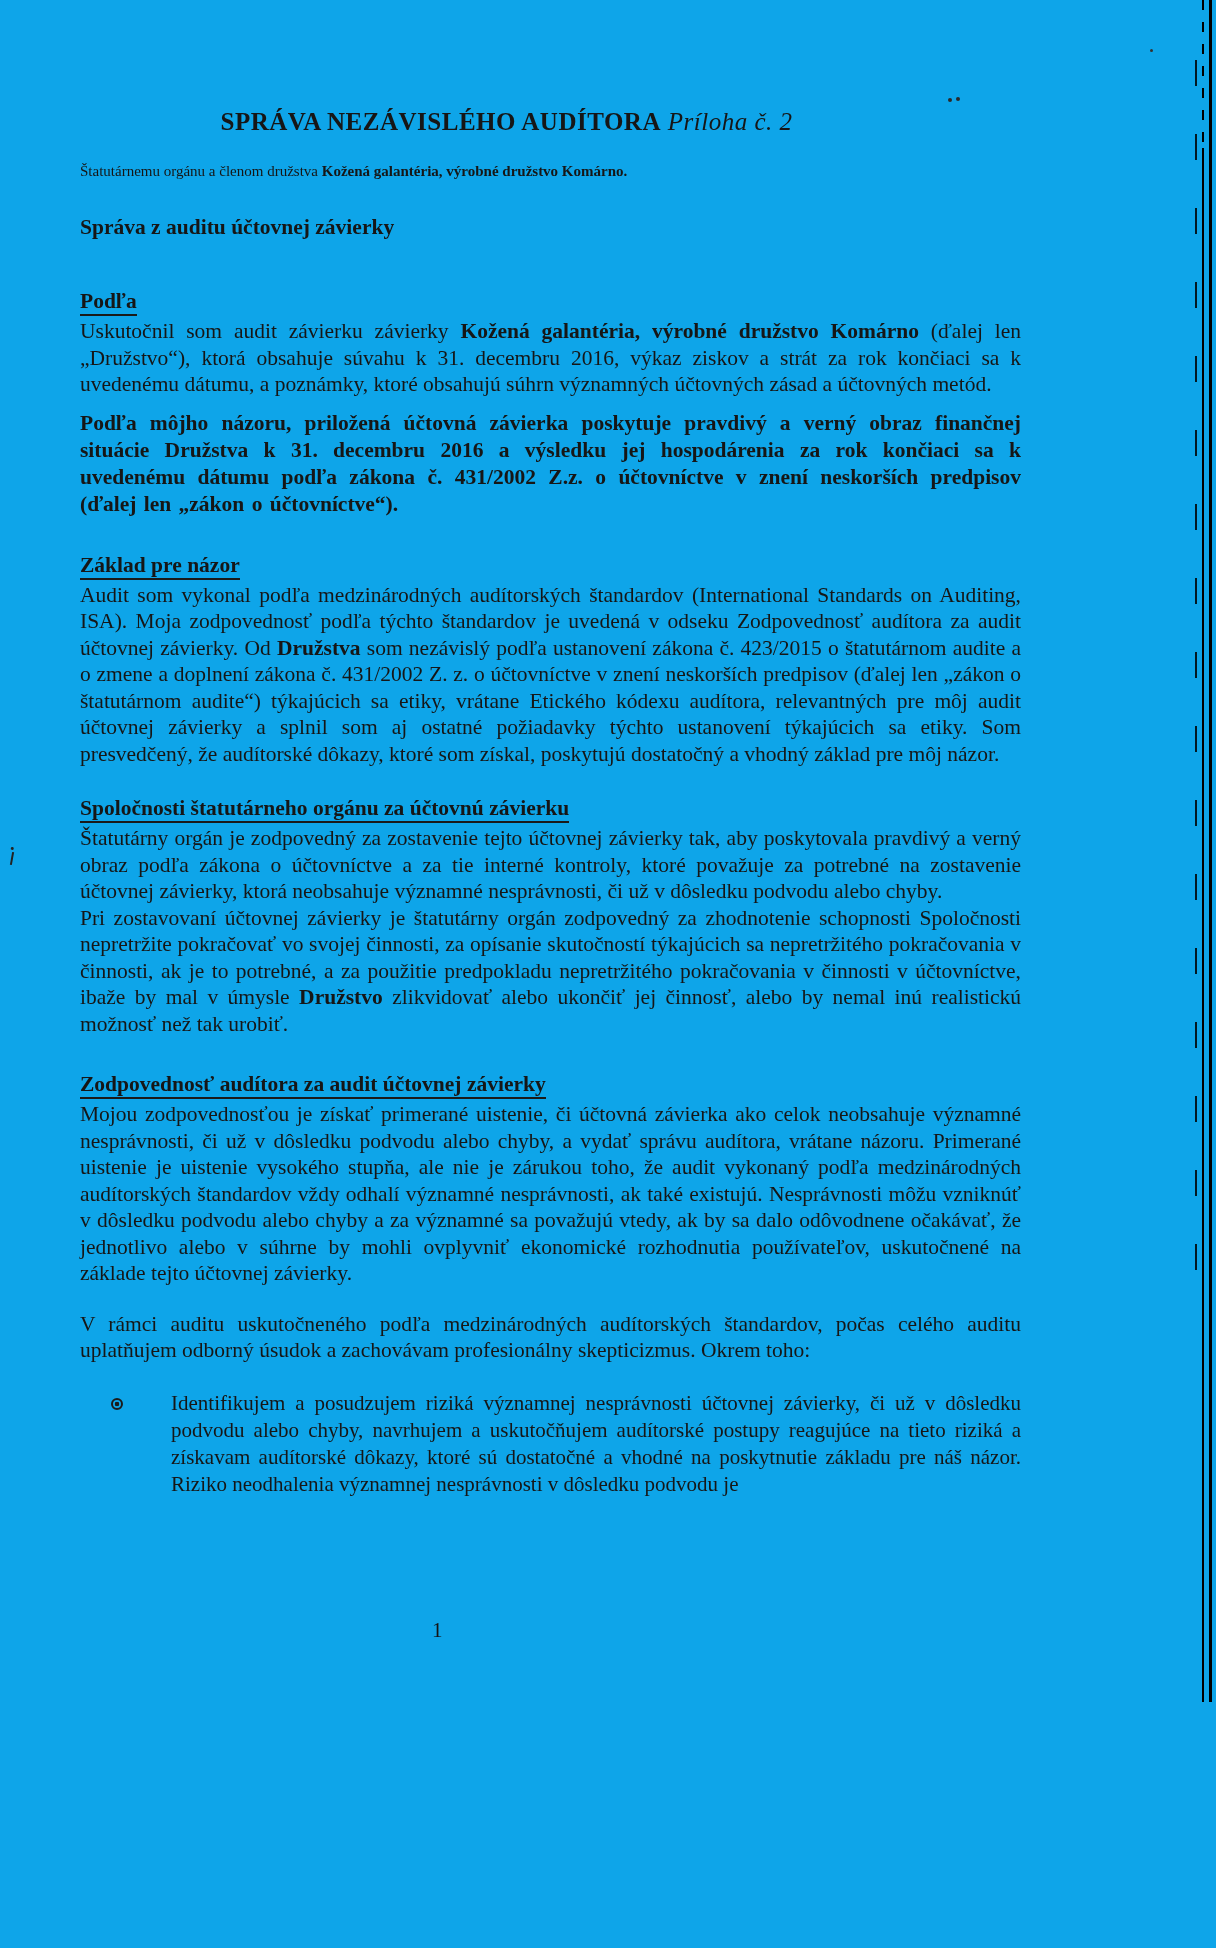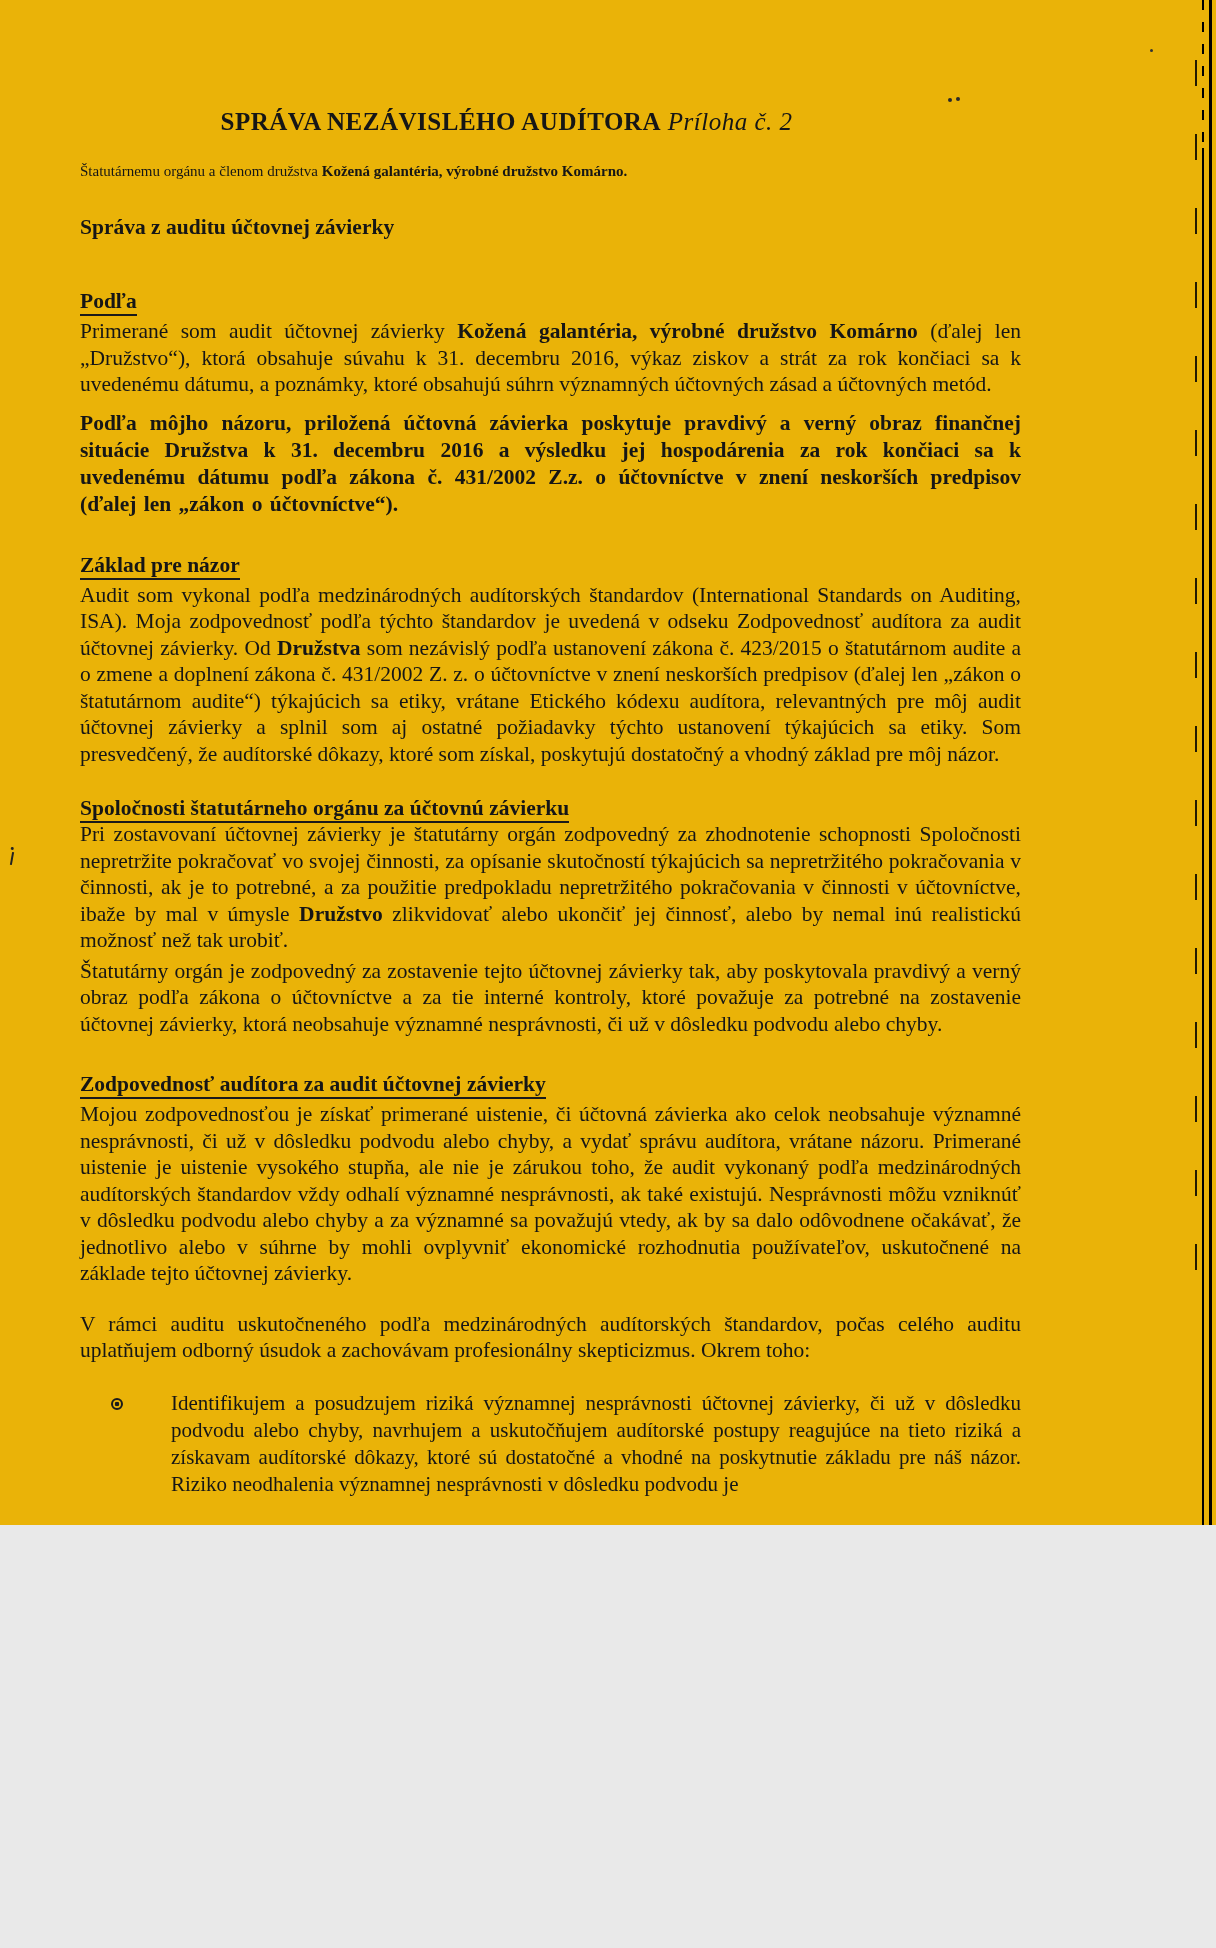--- a/index.html
+++ b/index.html
@@ -3,22 +3,22 @@
 <meta charset="utf-8">
 <style>
   html,body{margin:0;padding:0;}
   body{
     width:1216px;height:1948px;
     background:#e9e9e9;
     font-family:"Liberation Serif","DejaVu Serif",serif;
   }
   .page{
     position:relative;
-    width:1216px;height:1525px;
-    background:#eab308;
+    width:1216px;height:1948px;
+    background:#0ea5e9;
     color:#161616;
     overflow:hidden;
   }
   .content{
     position:absolute;
     left:80px;top:0;
     width:941px;
   }
   
   .title{
@@ -144,40 +144,40 @@
 
     <p class="addressee">
       <span>Štatutárnemu orgánu a členom  družstva</span>
       <strong>Kožená galantéria, výrobné družstvo Komárno.</strong>
     </p>
 
     <p class="report-subtitle">Správa z auditu účtovnej závierky</p>
 
     <h2 class="h-nazor"><span class="hu">Podľa</span></h2>
     <p class="body mt4">
-      <span>Primerané som audit účtovnej závierky</span>
+      <span>Uskutočnil som audit závierku závierky</span>
       <strong>Kožená galantéria, výrobné družstvo Komárno</strong>
       <span>(ďalej len „Družstvo“), ktorá obsahuje súvahu k 31. decembru 2016, výkaz ziskov a strát za rok končiaci sa k uvedenému dátumu, a poznámky, ktoré obsahujú súhrn významných účtovných zásad a účtovných metód.</span>
     </p>
     <p class="body bold-para mt14">Podľa môjho názoru, priložená účtovná závierka poskytuje pravdivý a verný obraz finančnej situácie Družstva k 31. decembru 2016 a výsledku jej hospodárenia za rok končiaci sa k uvedenému dátumu podľa zákona č. 431/2002 Z.z. o účtovníctve v znení neskorších predpisov (ďalej len „zákon o účtovníctve“).</p>
 
     <h2 class="h-zaklad"><span class="hu">Základ pre názor</span></h2>
     <p class="body mt4">
       <span>Audit som vykonal podľa medzinárodných audítorských štandardov (International Standards on Auditing, ISA). Moja zodpovednosť podľa týchto štandardov je uvedená v odseku Zodpovednosť audítora za audit účtovnej závierky. Od</span>
       <strong>Družstva</strong>
       <span>som nezávislý podľa ustanovení zákona č. 423/2015 o štatutárnom audite a o zmene a doplnení zákona č. 431/2002 Z. z. o účtovníctve v znení neskorších predpisov (ďalej len „zákon o štatutárnom audite“) týkajúcich sa etiky, vrátane Etického kódexu audítora, relevantných pre môj audit účtovnej závierky a splnil som aj ostatné požiadavky týchto ustanovení týkajúcich sa etiky. Som presvedčený, že audítorské dôkazy, ktoré som získal, poskytujú dostatočný a vhodný základ pre môj názor.</span>
     </p>
 
     <h2 class="h-organ"><span class="hu">Spoločnosti štatutárneho orgánu za účtovnú závierku</span></h2>
+    <p class="body mt4">Štatutárny orgán je zodpovedný za zostavenie tejto účtovnej závierky tak, aby poskytovala pravdivý a verný obraz podľa zákona o účtovníctve a za tie interné kontroly, ktoré považuje za potrebné na zostavenie účtovnej závierky, ktorá neobsahuje významné nesprávnosti, či už v dôsledku podvodu alebo chyby.</p>
     <p class="body">
       <span>Pri zostavovaní účtovnej závierky je štatutárny orgán zodpovedný za zhodnotenie schopnosti Spoločnosti nepretržite pokračovať vo svojej činnosti, za opísanie skutočností týkajúcich sa nepretržitého pokračovania v činnosti, ak je to potrebné, a za použitie predpokladu nepretržitého pokračovania v činnosti v účtovníctve, ibaže by mal v úmysle</span>
       <strong>Družstvo</strong>
       <span>zlikvidovať alebo ukončiť jej činnosť, alebo by nemal inú realistickú možnosť než tak urobiť.</span>
     </p>
-    <p class="body mt4">Štatutárny orgán je zodpovedný za zostavenie tejto účtovnej závierky tak, aby poskytovala pravdivý a verný obraz podľa zákona o účtovníctve a za tie interné kontroly, ktoré považuje za potrebné na zostavenie účtovnej závierky, ktorá neobsahuje významné nesprávnosti, či už v dôsledku podvodu alebo chyby.</p>
 
     <h2 class="h-auditor"><span class="hu">Zodpovednosť audítora za audit účtovnej závierky</span></h2>
     <p class="body mt4">Mojou zodpovednosťou je získať primerané uistenie, či účtovná závierka ako celok neobsahuje významné nesprávnosti, či už v dôsledku podvodu alebo chyby, a vydať správu audítora, vrátane názoru. Primerané uistenie je uistenie vysokého stupňa, ale nie je zárukou toho, že audit vykonaný podľa medzinárodných audítorských štandardov vždy odhalí významné nesprávnosti, ak také existujú. Nesprávnosti môžu vzniknúť v dôsledku podvodu alebo chyby a za významné sa považujú vtedy, ak by sa dalo odôvodnene očakávať, že jednotlivo alebo v súhrne by mohli ovplyvniť ekonomické rozhodnutia používateľov, uskutočnené na základe tejto účtovnej závierky.</p>
     <p class="body mt24">V rámci auditu uskutočneného podľa medzinárodných audítorských štandardov, počas celého auditu uplatňujem odborný úsudok a zachovávam  profesionálny skepticizmus. Okrem toho:</p>
 
     <div class="bullet-item">
       <span class="bullet-glyph"></span>
       <p class="bullet-text">Identifikujem a posudzujem riziká významnej nesprávnosti účtovnej závierky, či už v dôsledku podvodu alebo chyby, navrhujem a uskutočňujem audítorské postupy reagujúce na tieto riziká a získavam audítorské dôkazy, ktoré sú dostatočné a vhodné na poskytnutie základu pre náš názor. Riziko neodhalenia významnej nesprávnosti v dôsledku podvodu je</p>
     </div>
 

